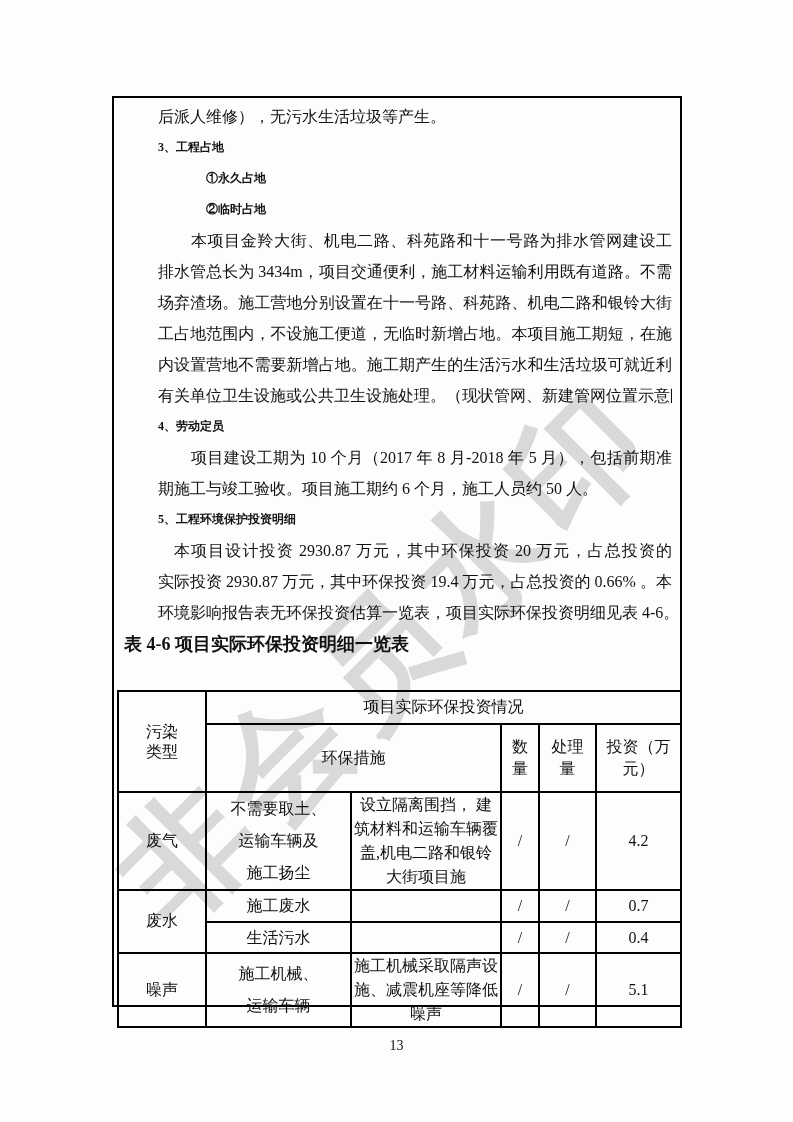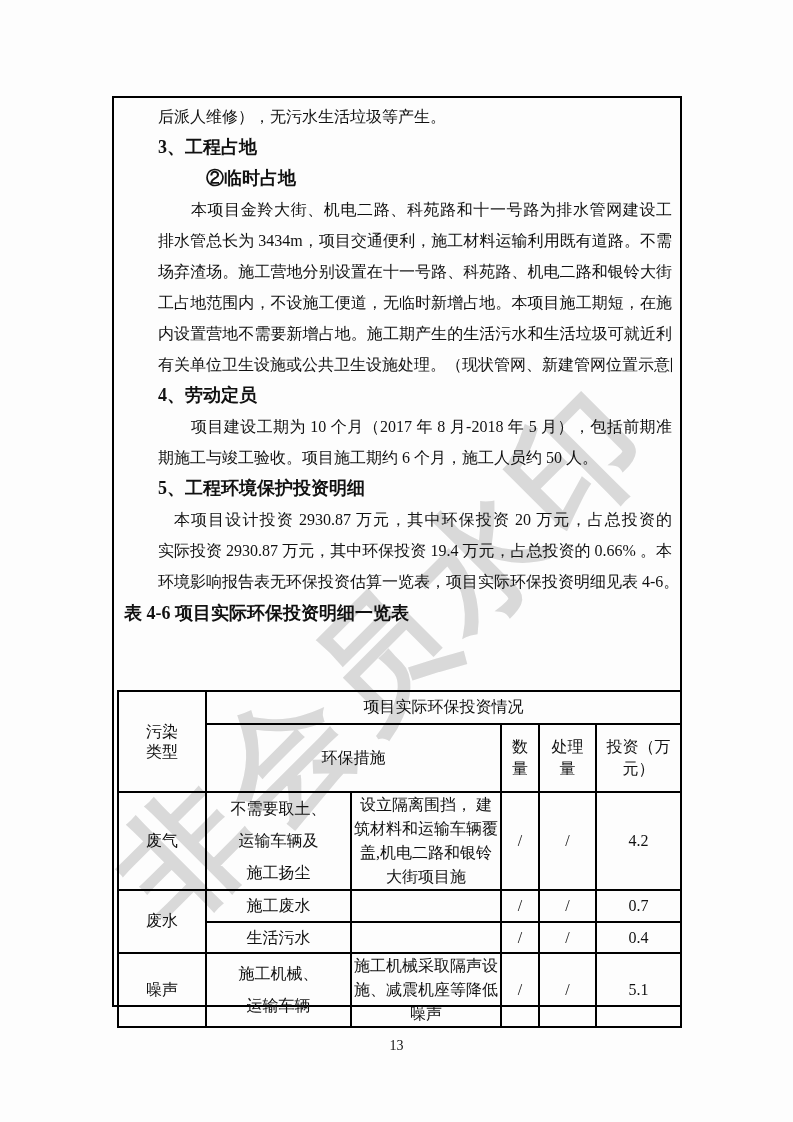--- a/index.html
+++ b/index.html
@@ -39,21 +39,21 @@
     position:absolute;
     left:10px;right:8px;top:3px;
   }
   .ln{
     height:31px;line-height:31px;
     font-size:16px;
     white-space:nowrap;
     overflow:hidden;
     margin-left:34px;
   }
-  .b{font-weight:bold;font-size:18px;}
+  .b{font-weight:bold;font-size:12px;}
   .i1{padding-left:16px;}
   .i2{padding-left:33px;}
   .i3{padding-left:48px;}
   .jl{white-space:normal;text-align:justify;text-align-last:justify;}
   .tbl-title{
     height:33px;line-height:33px;
     font-weight:bold;font-size:18px;
     white-space:nowrap;
   }
   table.inv{
@@ -93,20 +93,21 @@
 
 <div class="page">
 
   <div class="watermark">非会员水印</div>
 
   <div class="frame">
     <div class="text-area">
 
       <div class="ln">后派人维修），无污水生活垃圾等产生。</div>
       <div class="ln b">3、工程占地</div>
+      <div class="ln b i3">①永久占地</div>
       <div class="ln b i3">②临时占地</div>
 
       <div class="ln jl i2">本项目金羚大街、机电二路、科苑路和十一号路为排水管网建设工程，新建</div>
       <div class="ln jl">排水管总长为 3434m，项目交通便利，施工材料运输利用既有道路。不需要取土</div>
       <div class="ln jl">场弃渣场。施工营地分别设置在十一号路、科苑路、机电二路和银铃大街项目施</div>
       <div class="ln jl">工占地范围内，不设施工便道，无临时新增占地。本项目施工期短，在施工范围</div>
       <div class="ln jl">内设置营地不需要新增占地。施工期产生的生活污水和生活垃圾可就近利用周边</div>
       <div class="ln">有关单位卫生设施或公共卫生设施处理。（现状管网、新建管网位置示意附图 4）</div>
 
       <div class="ln b">4、劳动定员</div>

